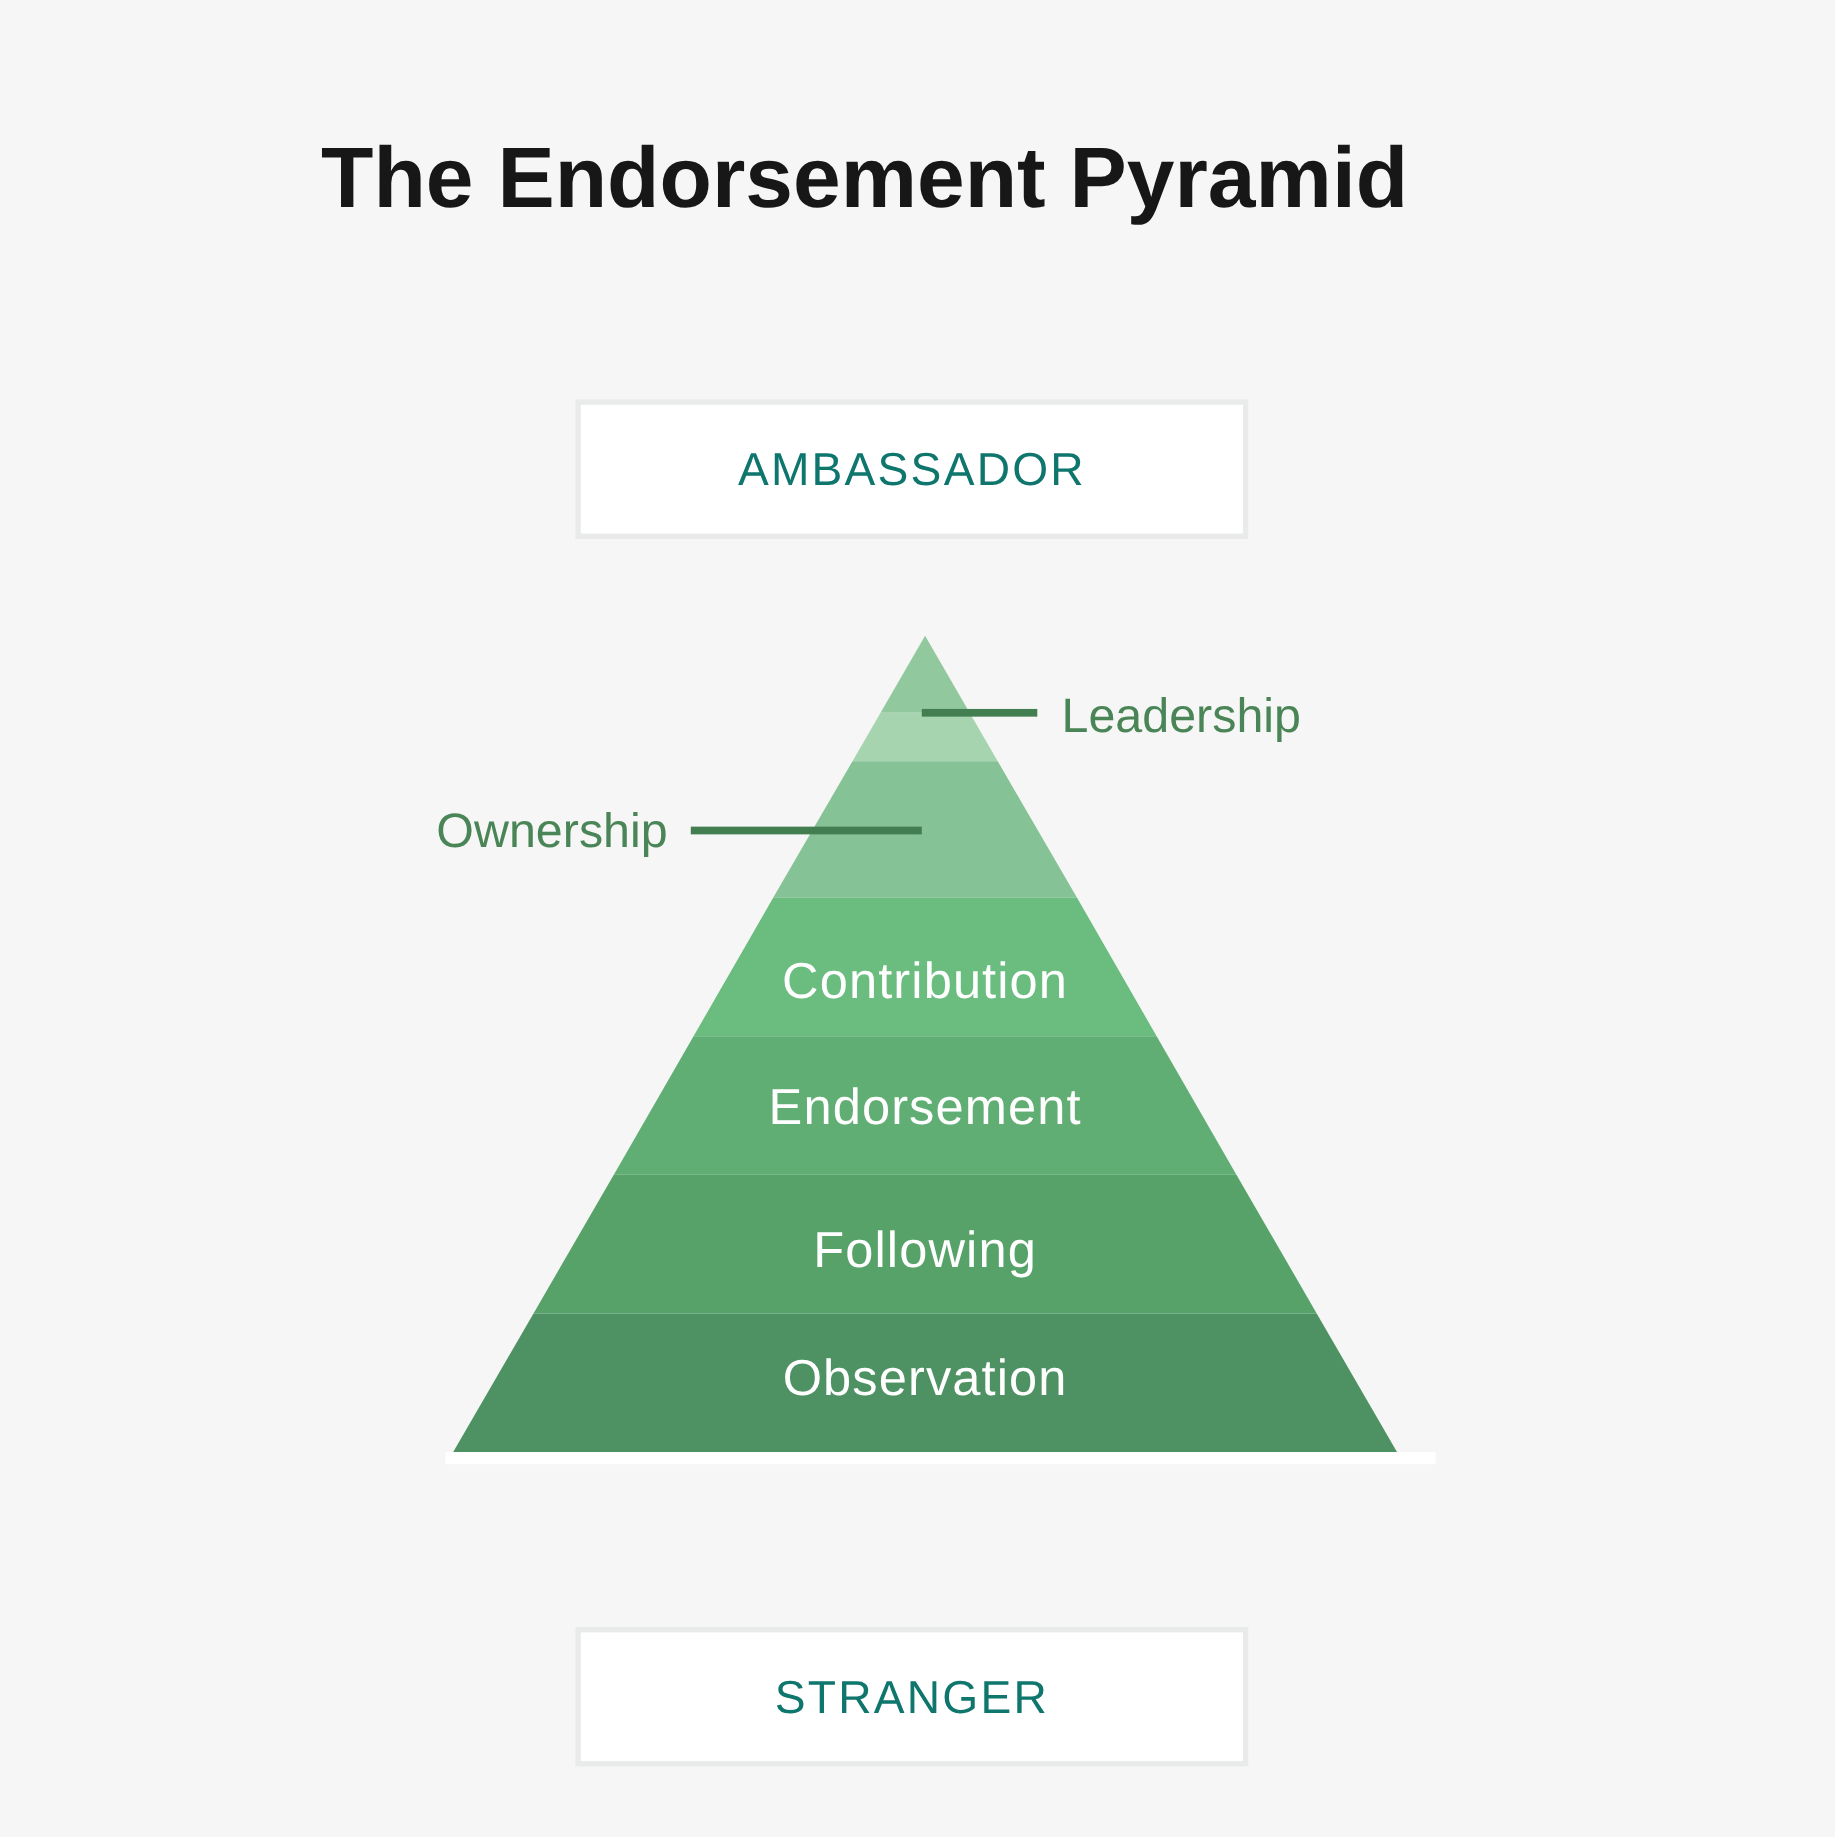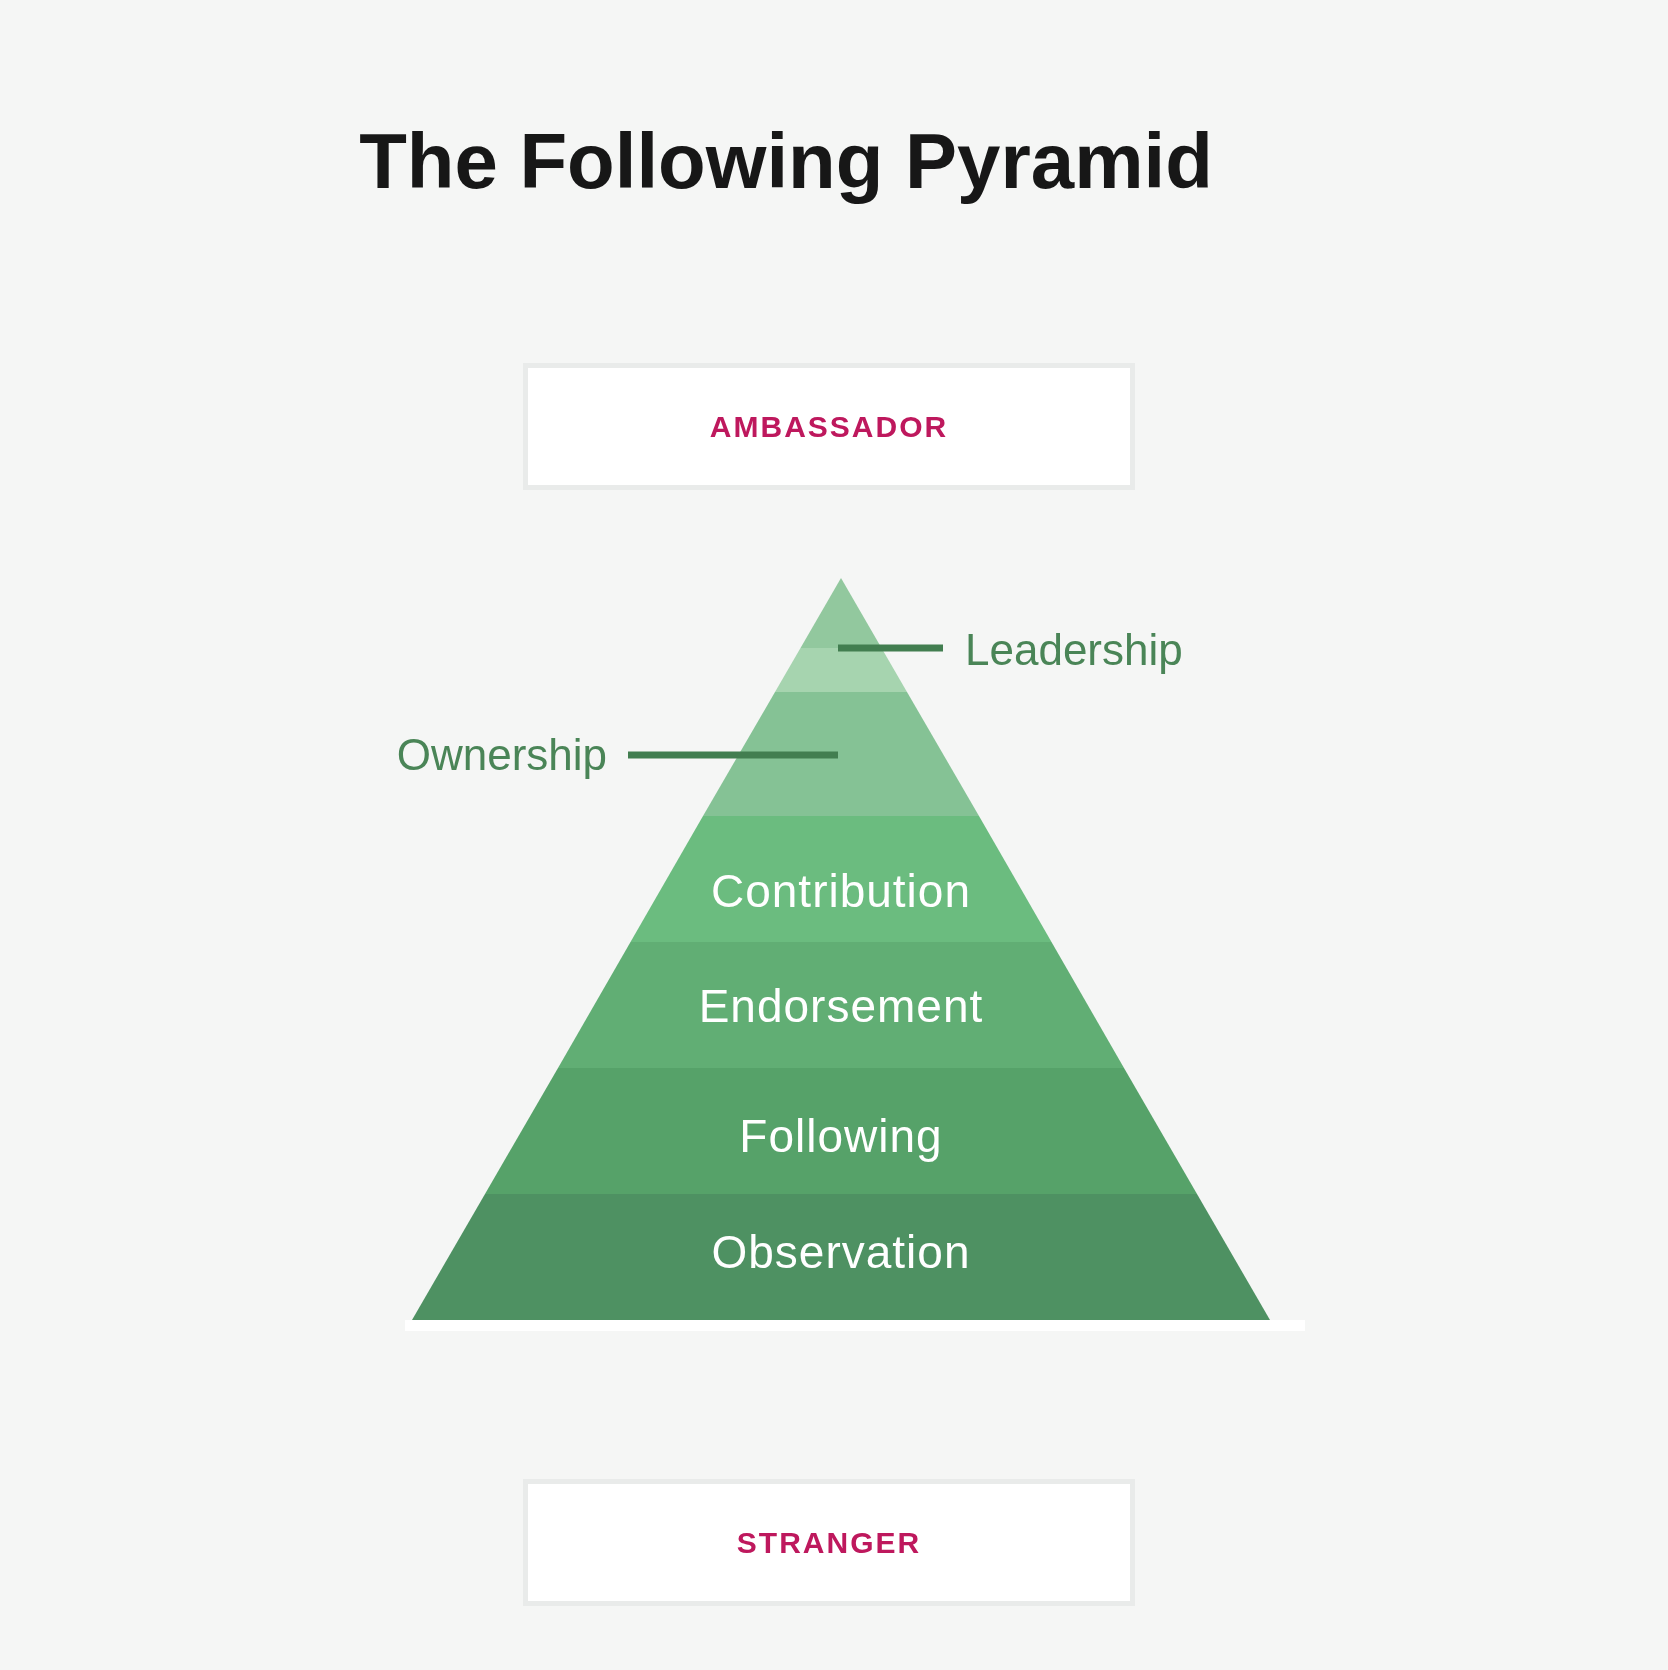--- a/index.html
+++ b/index.html
@@ -22,23 +22,23 @@
     position: absolute;
     left: 523px; width: 612px; height: 127px;
     box-sizing: border-box;
     background: #FFFFFF;
     border: 5px solid #E9EBEA;
     display: flex; align-items: center; justify-content: center;
   }
   .tier-box.ambassador { top: 363px; }
   .tier-box.stranger  { top: 1479px; }
   .tier-box-label {
-    font-size: 30px; font-weight: 700;
+    font-size: 42px; font-weight: 400;
     letter-spacing: 2px;
-    color: #be185d;
+    color: #0f766e;
   }
   svg.pyramid {
     position: absolute;
     left: 395px; top: 560px;
     width: 920px; height: 790px;
   }
   svg.pyramid text {
     font-family: "Liberation Sans", sans-serif;
   }
   .level-label {
@@ -49,21 +49,21 @@
   .callout-label {
     font-size: 44px;
     fill: #4A8557;
   }
 </style>
 </head>
 <body>
 
 <div class="page">
 
-  <div class="title">The Following Pyramid</div>
+  <div class="title">The Endorsement Pyramid</div>
 
   <div class="tier-box ambassador">
     <span class="tier-box-label">AMBASSADOR</span>
   </div>
 
   <svg class="pyramid" viewBox="0 0 920 790">
 
     <rect x="10" y="760" width="900" height="11" fill="#FFFFFF"></rect>
 
     <polygon points="446,18 486.5,88 405.5,88" fill="#92C89E"></polygon>

